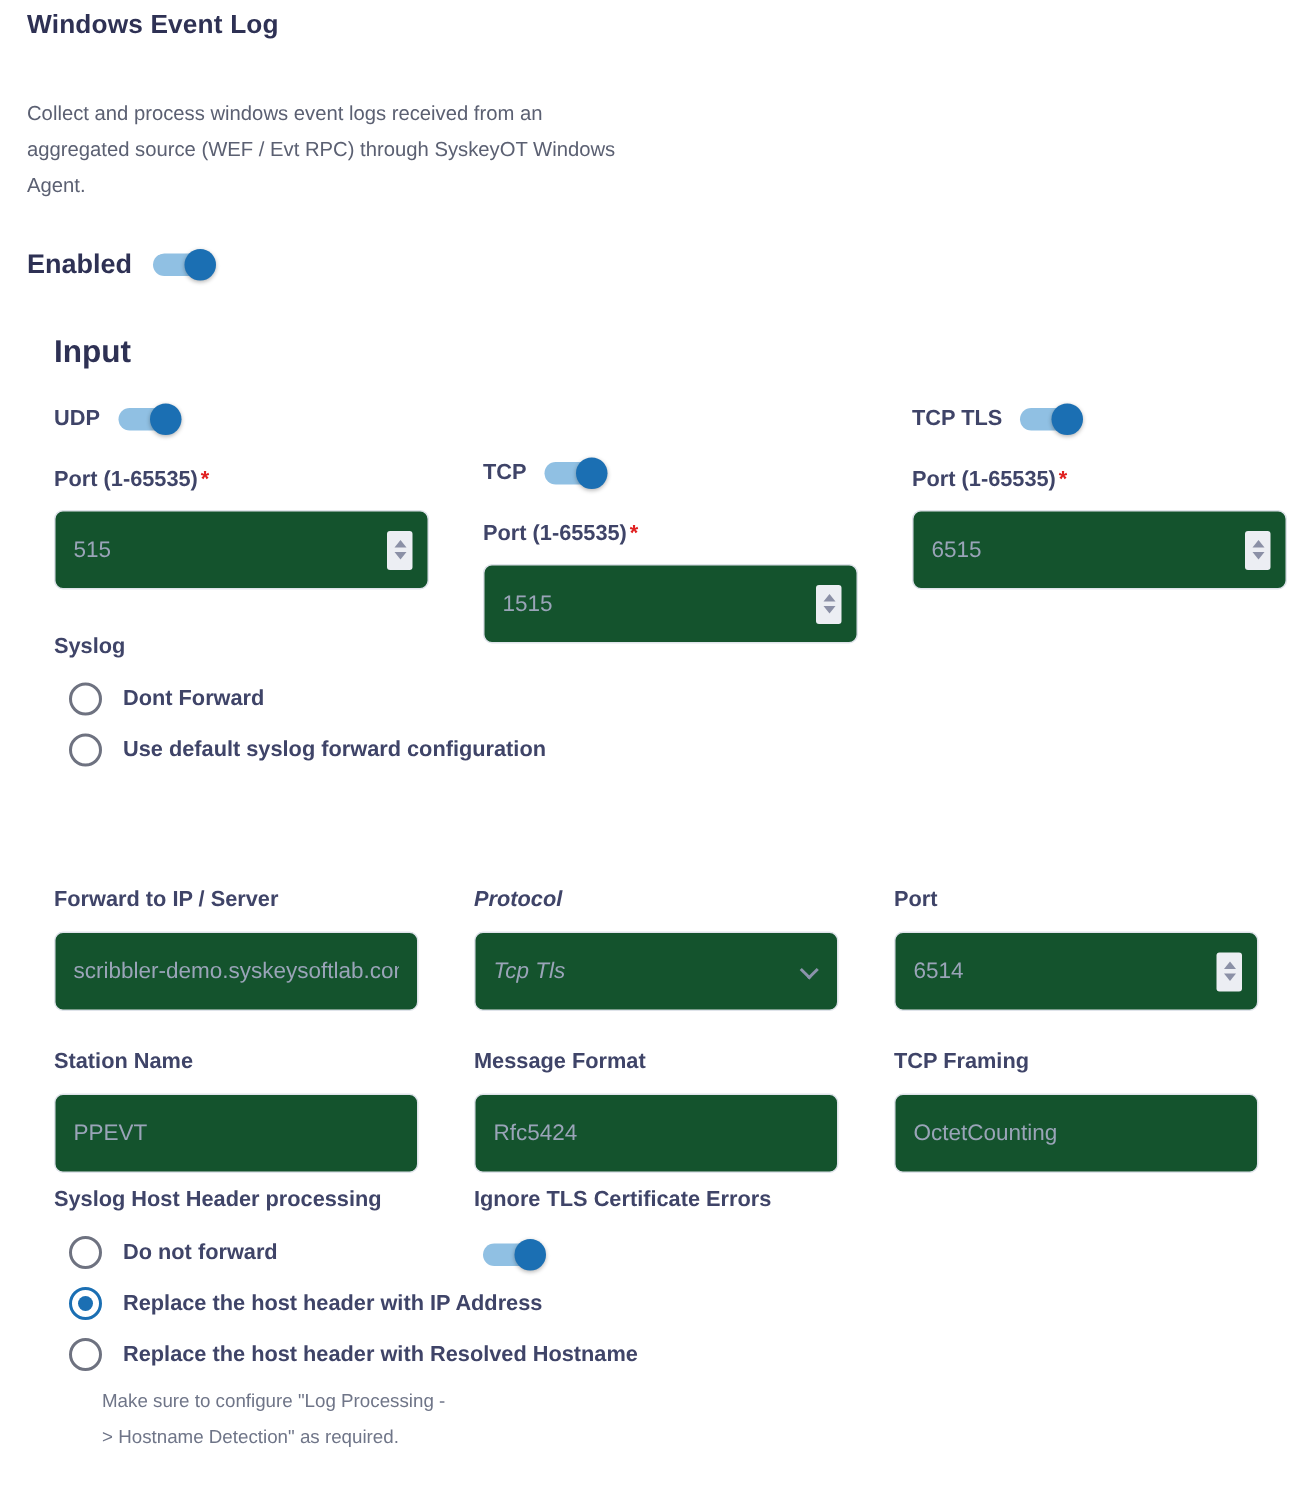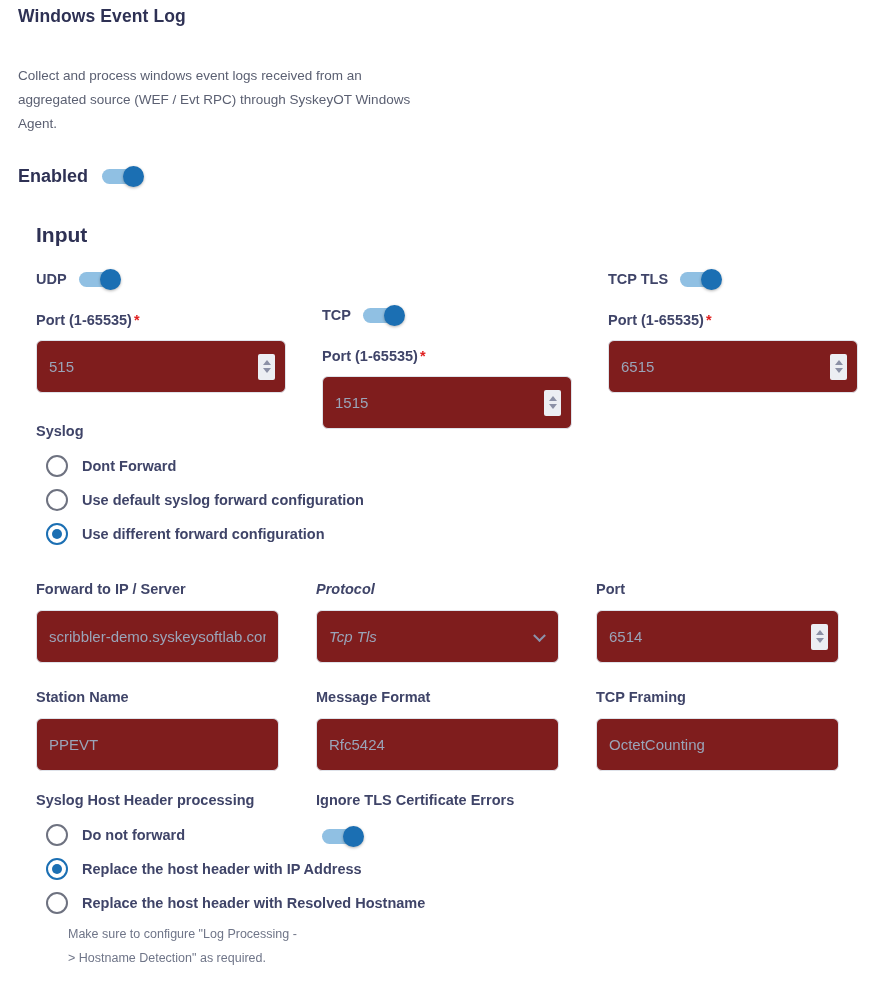--- a/index.html
+++ b/index.html
@@ -121,21 +121,21 @@
   .req { color: #e02020; font-weight: 700; margin-left: 2px; }
 
   
   .inp {
     position: relative;
     margin-top: 12px;
     width: 250px;
     height: 53px;
     border: 1px solid #dfe3ea;
     border-radius: 6px;
-    background: #7f1d1d;
+    background: #14532d;
     display: flex;
     align-items: center;
     padding: 0 12px;
     overflow: hidden;
     text-align: center;
   }
   .inp .val {
     font-size: 15px;
     color: #9aa4b8;
     white-space: nowrap;
@@ -192,21 +192,21 @@
     font-size: 14.5px;
     font-weight: 700;
     color: #3f4468;
     white-space: nowrap;
   }
 
   #forward-radios { position: absolute; left: 46px; top: 449px; }
 
   
   .fwd-col { position: absolute; }
-  .fwd-col .field-label { margin-top: 5px; }
+  .fwd-col .field-label { margin-top: 16px; }
   .fwd-col .inp { margin-top: 13px; }
 
   #fwd-ip { left: 36px; top: 576px; }
   #fwd-proto { left: 316px; top: 576px; font-style: italic; }
   #fwd-port { left: 596px; top: 576px; }
 
   #fwd-ip .inp { width: 243px; }
   #fwd-proto .inp { width: 243px; }
   #fwd-port .inp { width: 243px; }
 
@@ -324,24 +324,20 @@
 
   <div id="forward-radios">
     <div class="radio-row">
       <span class="radio"></span>
       <span class="radio-label">Dont Forward</span>
     </div>
     <div class="radio-row">
       <span class="radio"></span>
       <span class="radio-label">Use default syslog forward configuration</span>
     </div>
-    <div class="radio-row">
-      <span class="radio on"></span>
-      <span class="radio-label">Use different forward configuration</span>
-    </div>
   </div>
 
   <div class="fwd-col" id="fwd-ip">
     <div class="field-label">Forward to IP / Server</div>
     <div class="inp">
       <span class="val">scribbler-demo.syskeysoftlab.com</span>
     </div>
   </div>
 
   <div class="fwd-col" id="fwd-proto">

